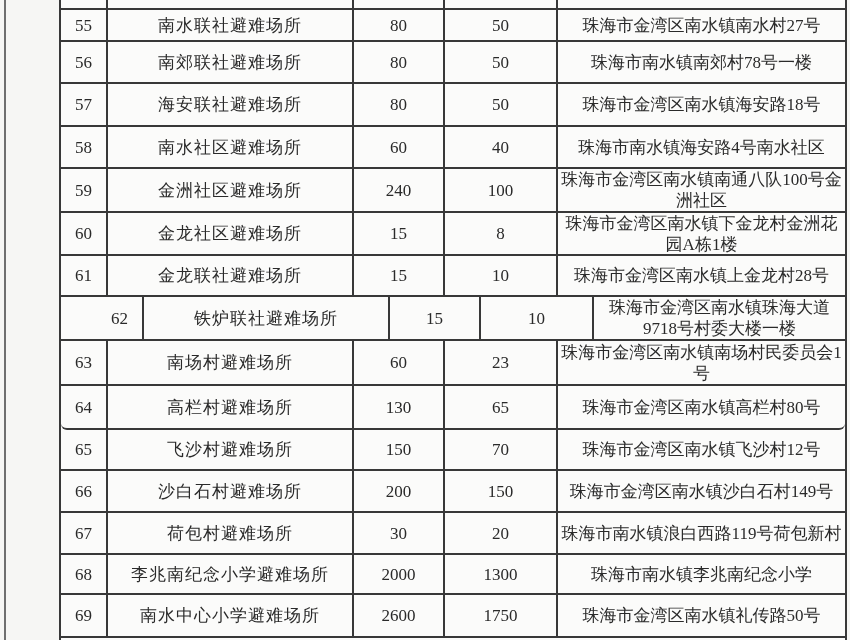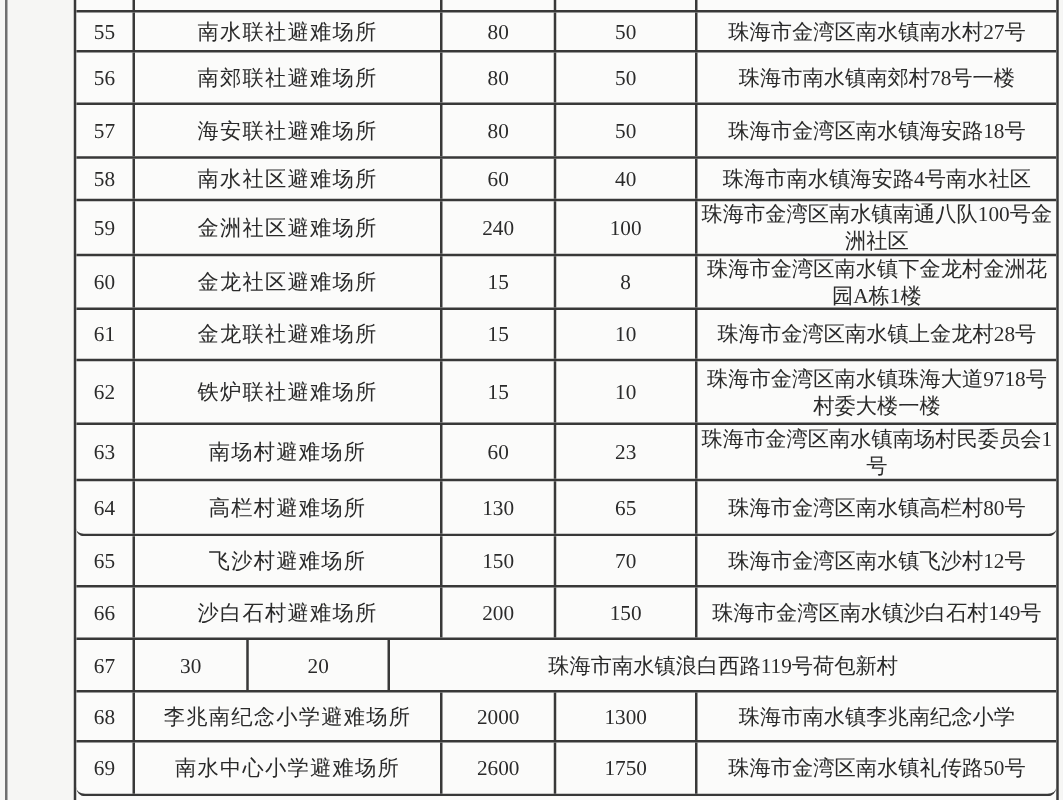--- a/index.html
+++ b/index.html
@@ -102,21 +102,21 @@
     <div class="cell c-v2">50</div>
     <div class="cell c-addr">珠海市南水镇南郊村78号一楼</div>
   </div>
       <div class="t-row" style="height: 43px;">
     <div class="cell c-no">57</div>
     <div class="cell c-name">海安联社避难场所</div>
     <div class="cell c-v1">80</div>
     <div class="cell c-v2">50</div>
     <div class="cell c-addr">珠海市金湾区南水镇海安路18号</div>
   </div>
-      <div class="t-row" style="height: 34px;">
+      <div class="t-row" style="height: 42px;">
     <div class="cell c-no">58</div>
     <div class="cell c-name">南水社区避难场所</div>
     <div class="cell c-v1">60</div>
     <div class="cell c-v2">40</div>
     <div class="cell c-addr">珠海市南水镇海安路4号南水社区</div>
   </div>
       <div class="t-row" style="height: 44px;">
     <div class="cell c-no">59</div>
     <div class="cell c-name">金洲社区避难场所</div>
     <div class="cell c-v1">240</div>
@@ -130,21 +130,21 @@
     <div class="cell c-v2">8</div>
     <div class="cell c-addr">珠海市金湾区南水镇下金龙村金洲花园A栋1楼</div>
   </div>
       <div class="t-row" style="height: 41px;">
     <div class="cell c-no">61</div>
     <div class="cell c-name">金龙联社避难场所</div>
     <div class="cell c-v1">15</div>
     <div class="cell c-v2">10</div>
     <div class="cell c-addr">珠海市金湾区南水镇上金龙村28号</div>
   </div>
-      <div class="t-row" style="height: 51px;">
+      <div class="t-row" style="height: 44px; padding-left: 36px;">
     <div class="cell c-no">62</div>
     <div class="cell c-name">铁炉联社避难场所</div>
     <div class="cell c-v1">15</div>
     <div class="cell c-v2">10</div>
     <div class="cell c-addr">珠海市金湾区南水镇珠海大道9718号村委大楼一楼</div>
   </div>
       <div class="t-row" style="height: 45px;">
     <div class="cell c-no">63</div>
     <div class="cell c-name">南场村避难场所</div>
     <div class="cell c-v1">60</div>
@@ -167,32 +167,33 @@
   </div>
       <div class="t-row" style="height: 42px;">
     <div class="cell c-no">66</div>
     <div class="cell c-name">沙白石村避难场所</div>
     <div class="cell c-v1">200</div>
     <div class="cell c-v2">150</div>
     <div class="cell c-addr">珠海市金湾区南水镇沙白石村149号</div>
   </div>
       <div class="t-row" style="height: 42px;">
     <div class="cell c-no">67</div>
+    <div class="cell c-name">荷包村避难场所</div>
     <div class="cell c-v1">30</div>
     <div class="cell c-v2">20</div>
     <div class="cell c-addr">珠海市南水镇浪白西路119号荷包新村</div>
   </div>
       <div class="t-row" style="height: 40px;">
     <div class="cell c-no">68</div>
     <div class="cell c-name">李兆南纪念小学避难场所</div>
     <div class="cell c-v1">2000</div>
     <div class="cell c-v2">1300</div>
     <div class="cell c-addr">珠海市南水镇李兆南纪念小学</div>
   </div>
-      <div class="t-row" style="height: 43px; border-radius: 7px;">
+      <div class="t-row" style="height: 43px;">
     <div class="cell c-no">69</div>
     <div class="cell c-name">南水中心小学避难场所</div>
     <div class="cell c-v1">2600</div>
     <div class="cell c-v2">1750</div>
     <div class="cell c-addr">珠海市金湾区南水镇礼传路50号</div>
   </div>
     </div>
 </div>
 
 </body></html>

